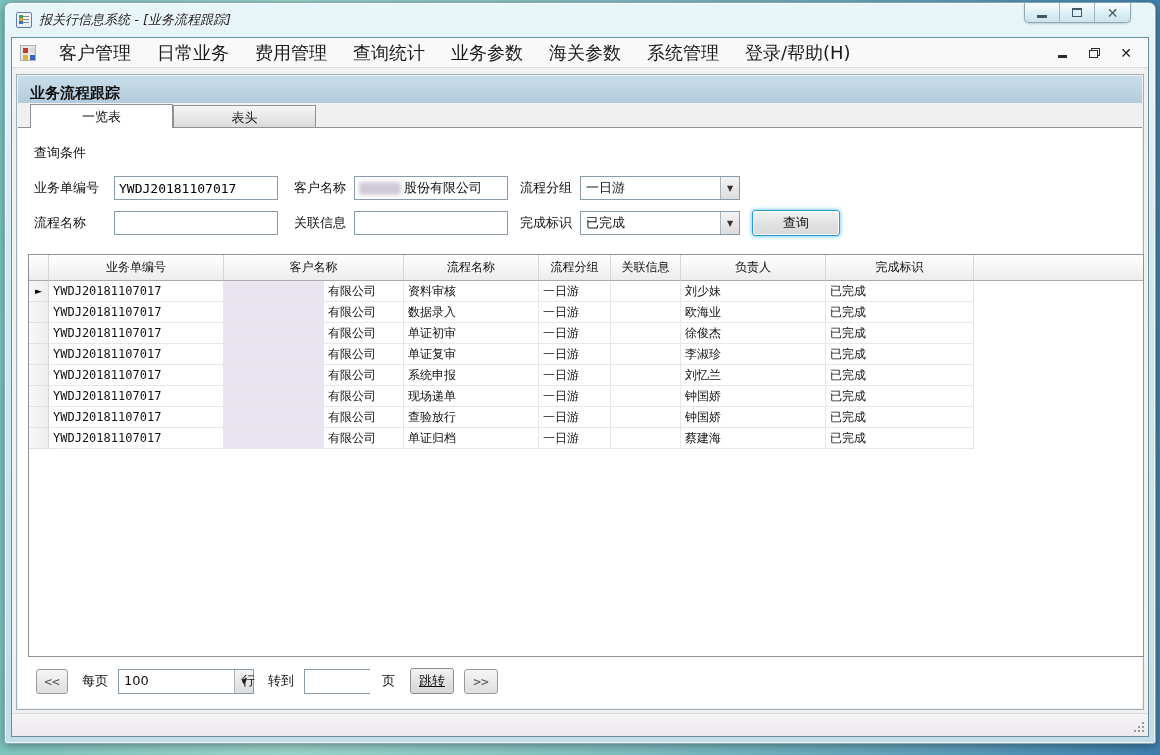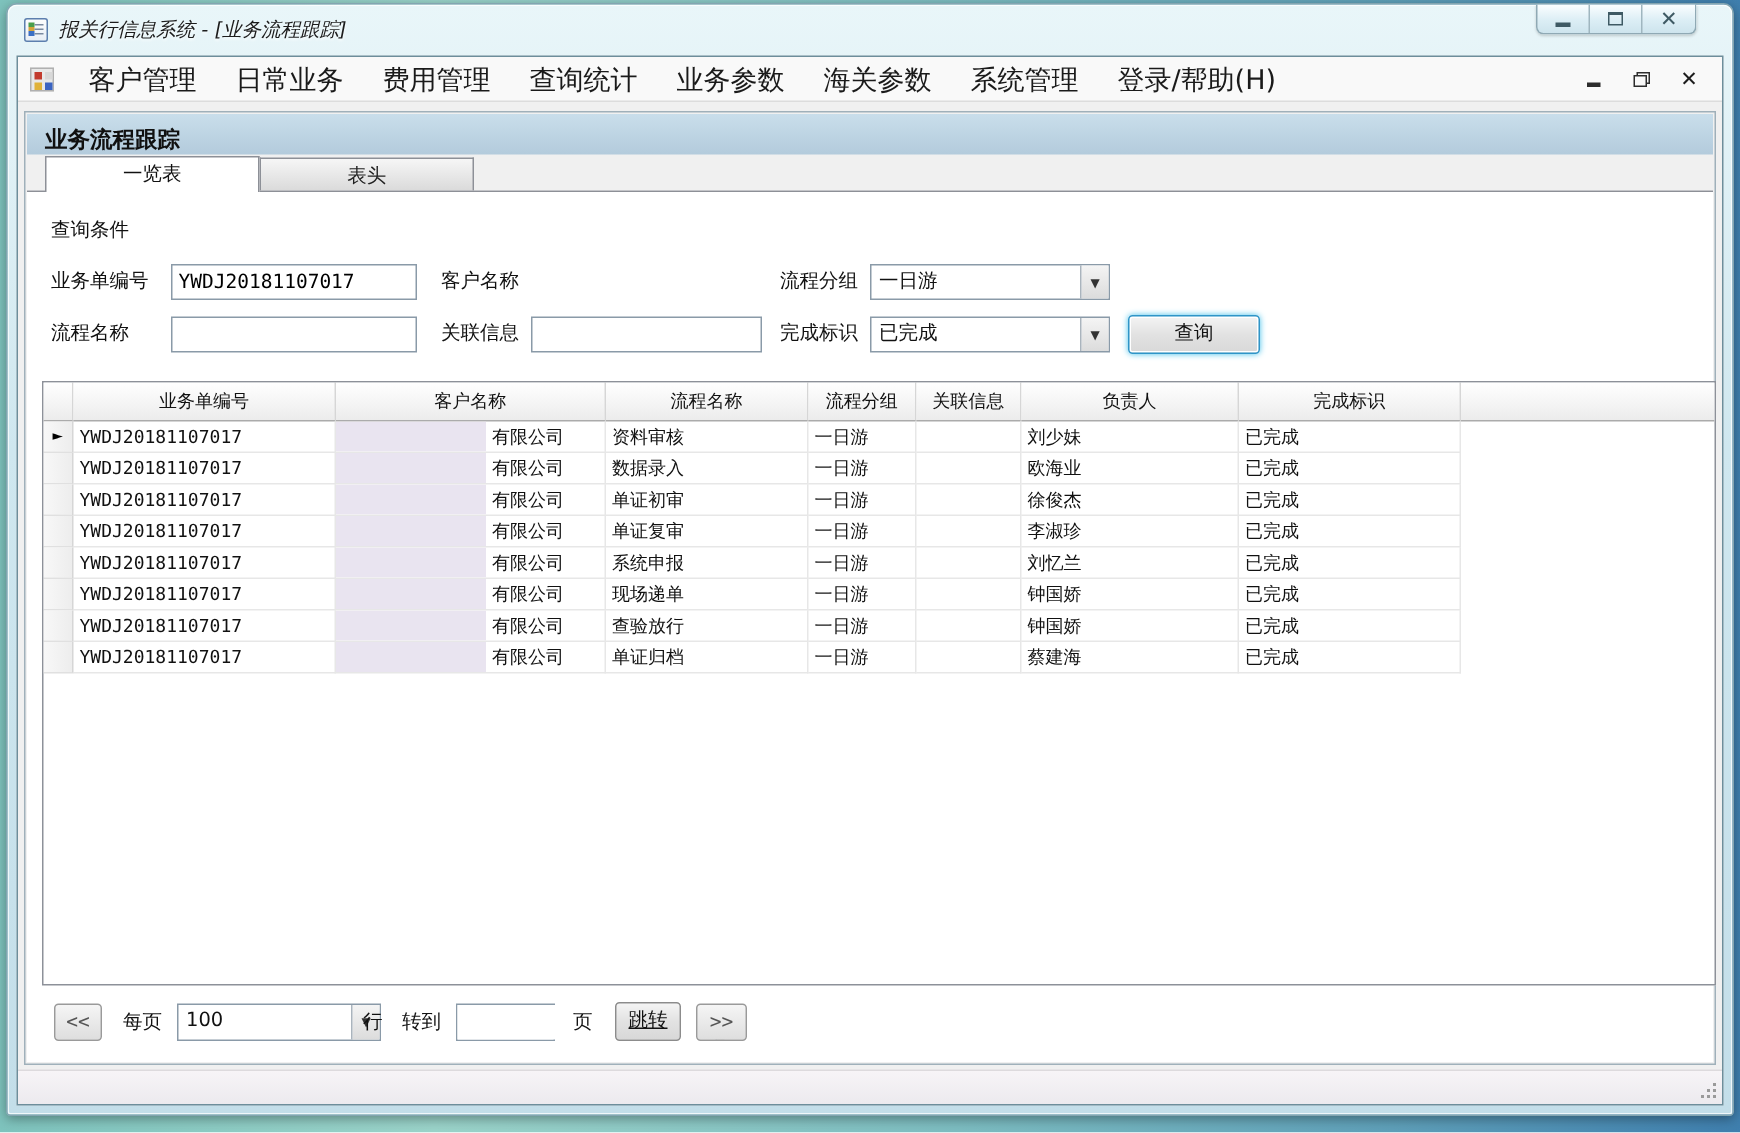--- a/index.html
+++ b/index.html
@@ -192,20 +192,24 @@
           <div class="tab inactive">表头</div>
         </div>
 
         <div class="content">
 
           <div class="section-title">查询条件</div>
 
           <div class="f-label" style="left:16px;top:48px;">业务单编号</div>
           <input class="textbox" style="left: 96px; top: 48px; width: 164px;" value="YWDJ20181107017">
           <div class="f-label" style="left:276px;top:48px;">客户名称</div>
+          <div class="textbox textbox-div" style="left:336px;top:48px;width:154px;">
+            <span class="redact-blur"></span>
+            <span>股份有限公司</span>
+          </div>
           <div class="f-label" style="left:502px;top:48px;">流程分组</div>
           <div class="combo" style="left:562px;top:48px;width:160px;">
             <span class="combo-text">一日游</span>
             <span class="combo-btn">
                 <span class="chev">▼</span>
               </span>
           </div>
 
           <div class="f-label" style="left:16px;top:83px;">流程名称</div>
           <input class="textbox" style="left: 96px; top: 83px; width: 164px;" value="">

